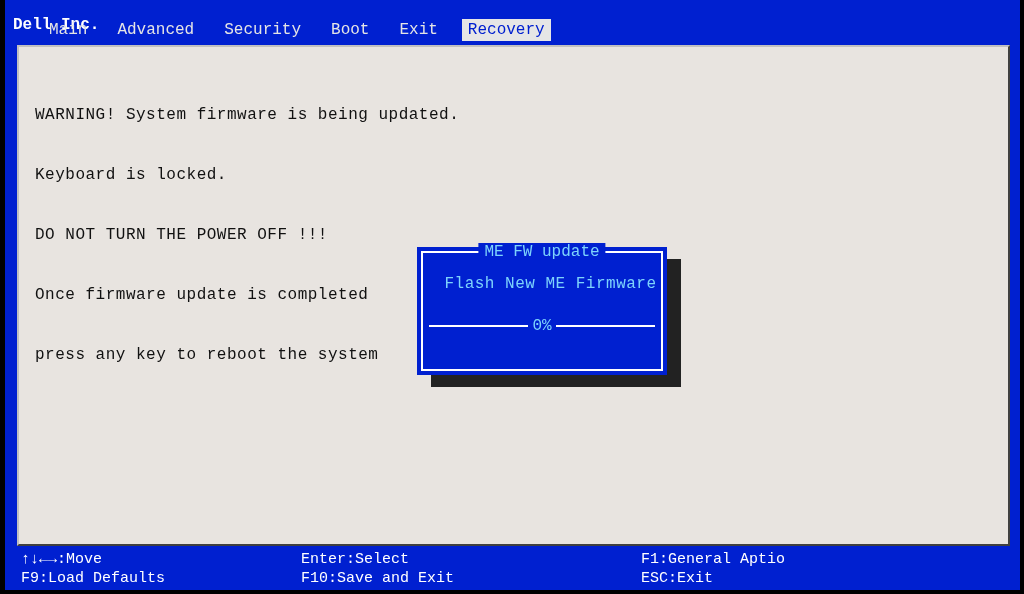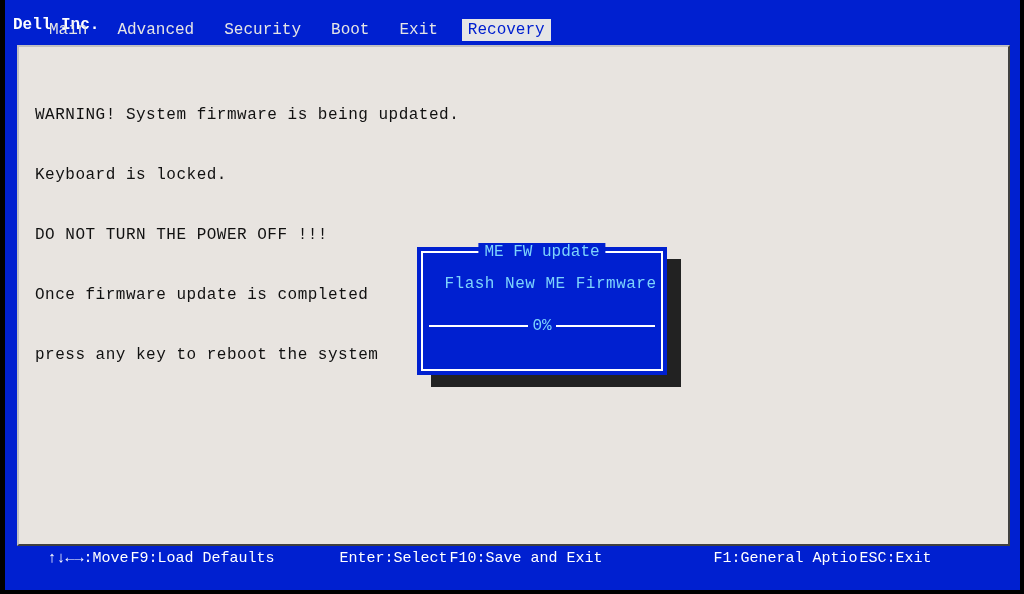--- a/index.html
+++ b/index.html
@@ -126,21 +126,21 @@
       right: 0;
       height: 42px;
       background: #0020d0;
       color: #fff;
       display: flex;
       padding: 2px 16px;
       font-size: 15px;
     }
     .footer-col {
       display: flex;
-      flex-direction: row;
+      flex-direction: column;
       justify-content: center;
       gap: 2px;
     }
     .footer-col-1 { flex: 0 0 280px; }
     .footer-col-2 { flex: 0 0 340px; }
     .footer-col-3 { flex: 1; }
   </style>
 </head>
 <body>
 

